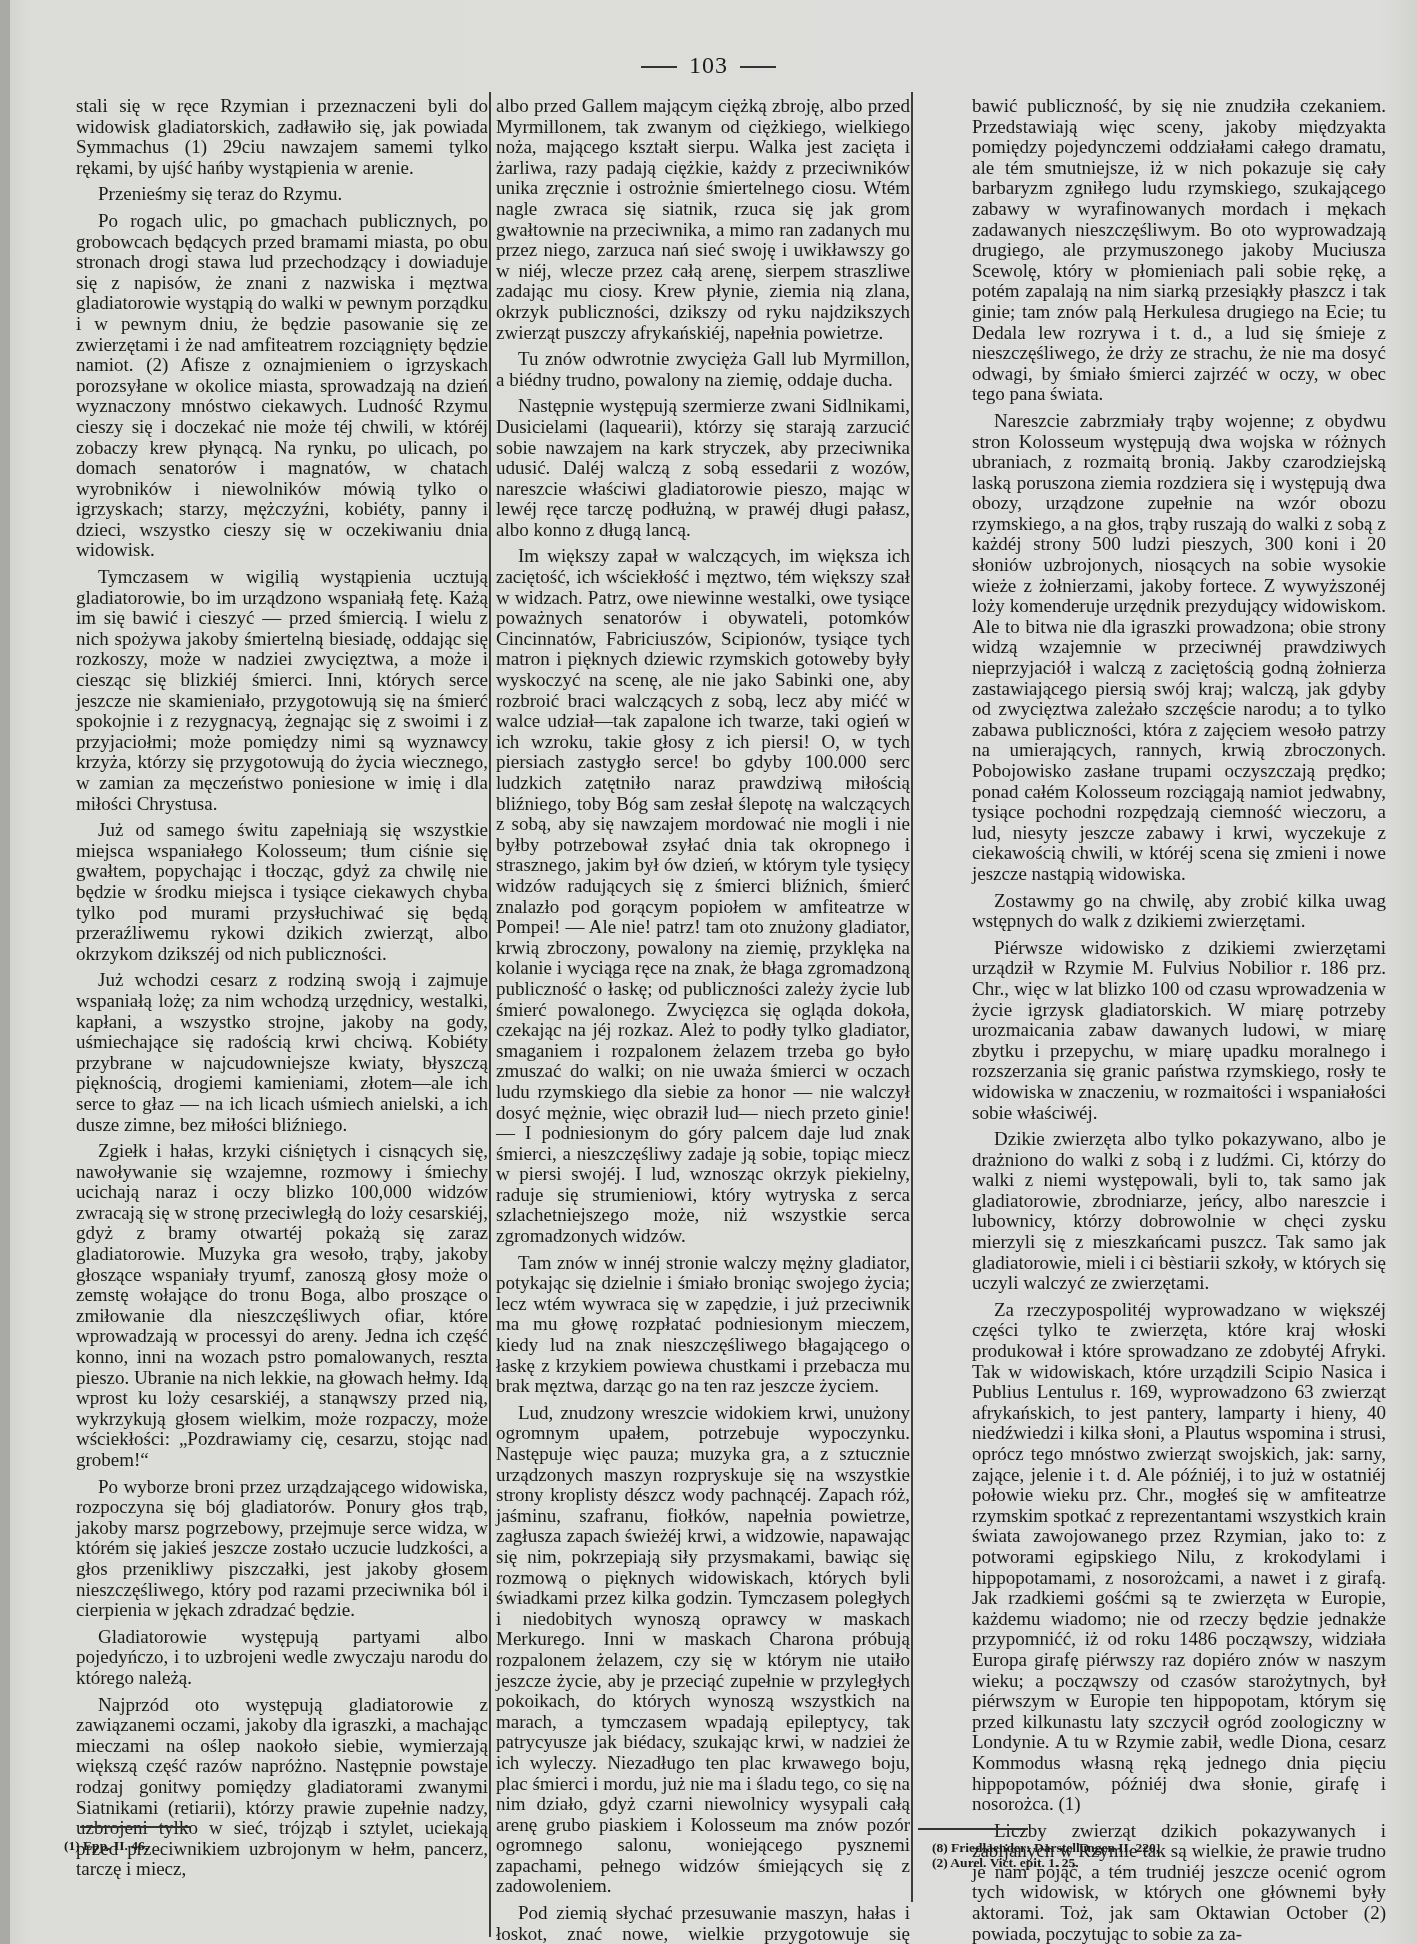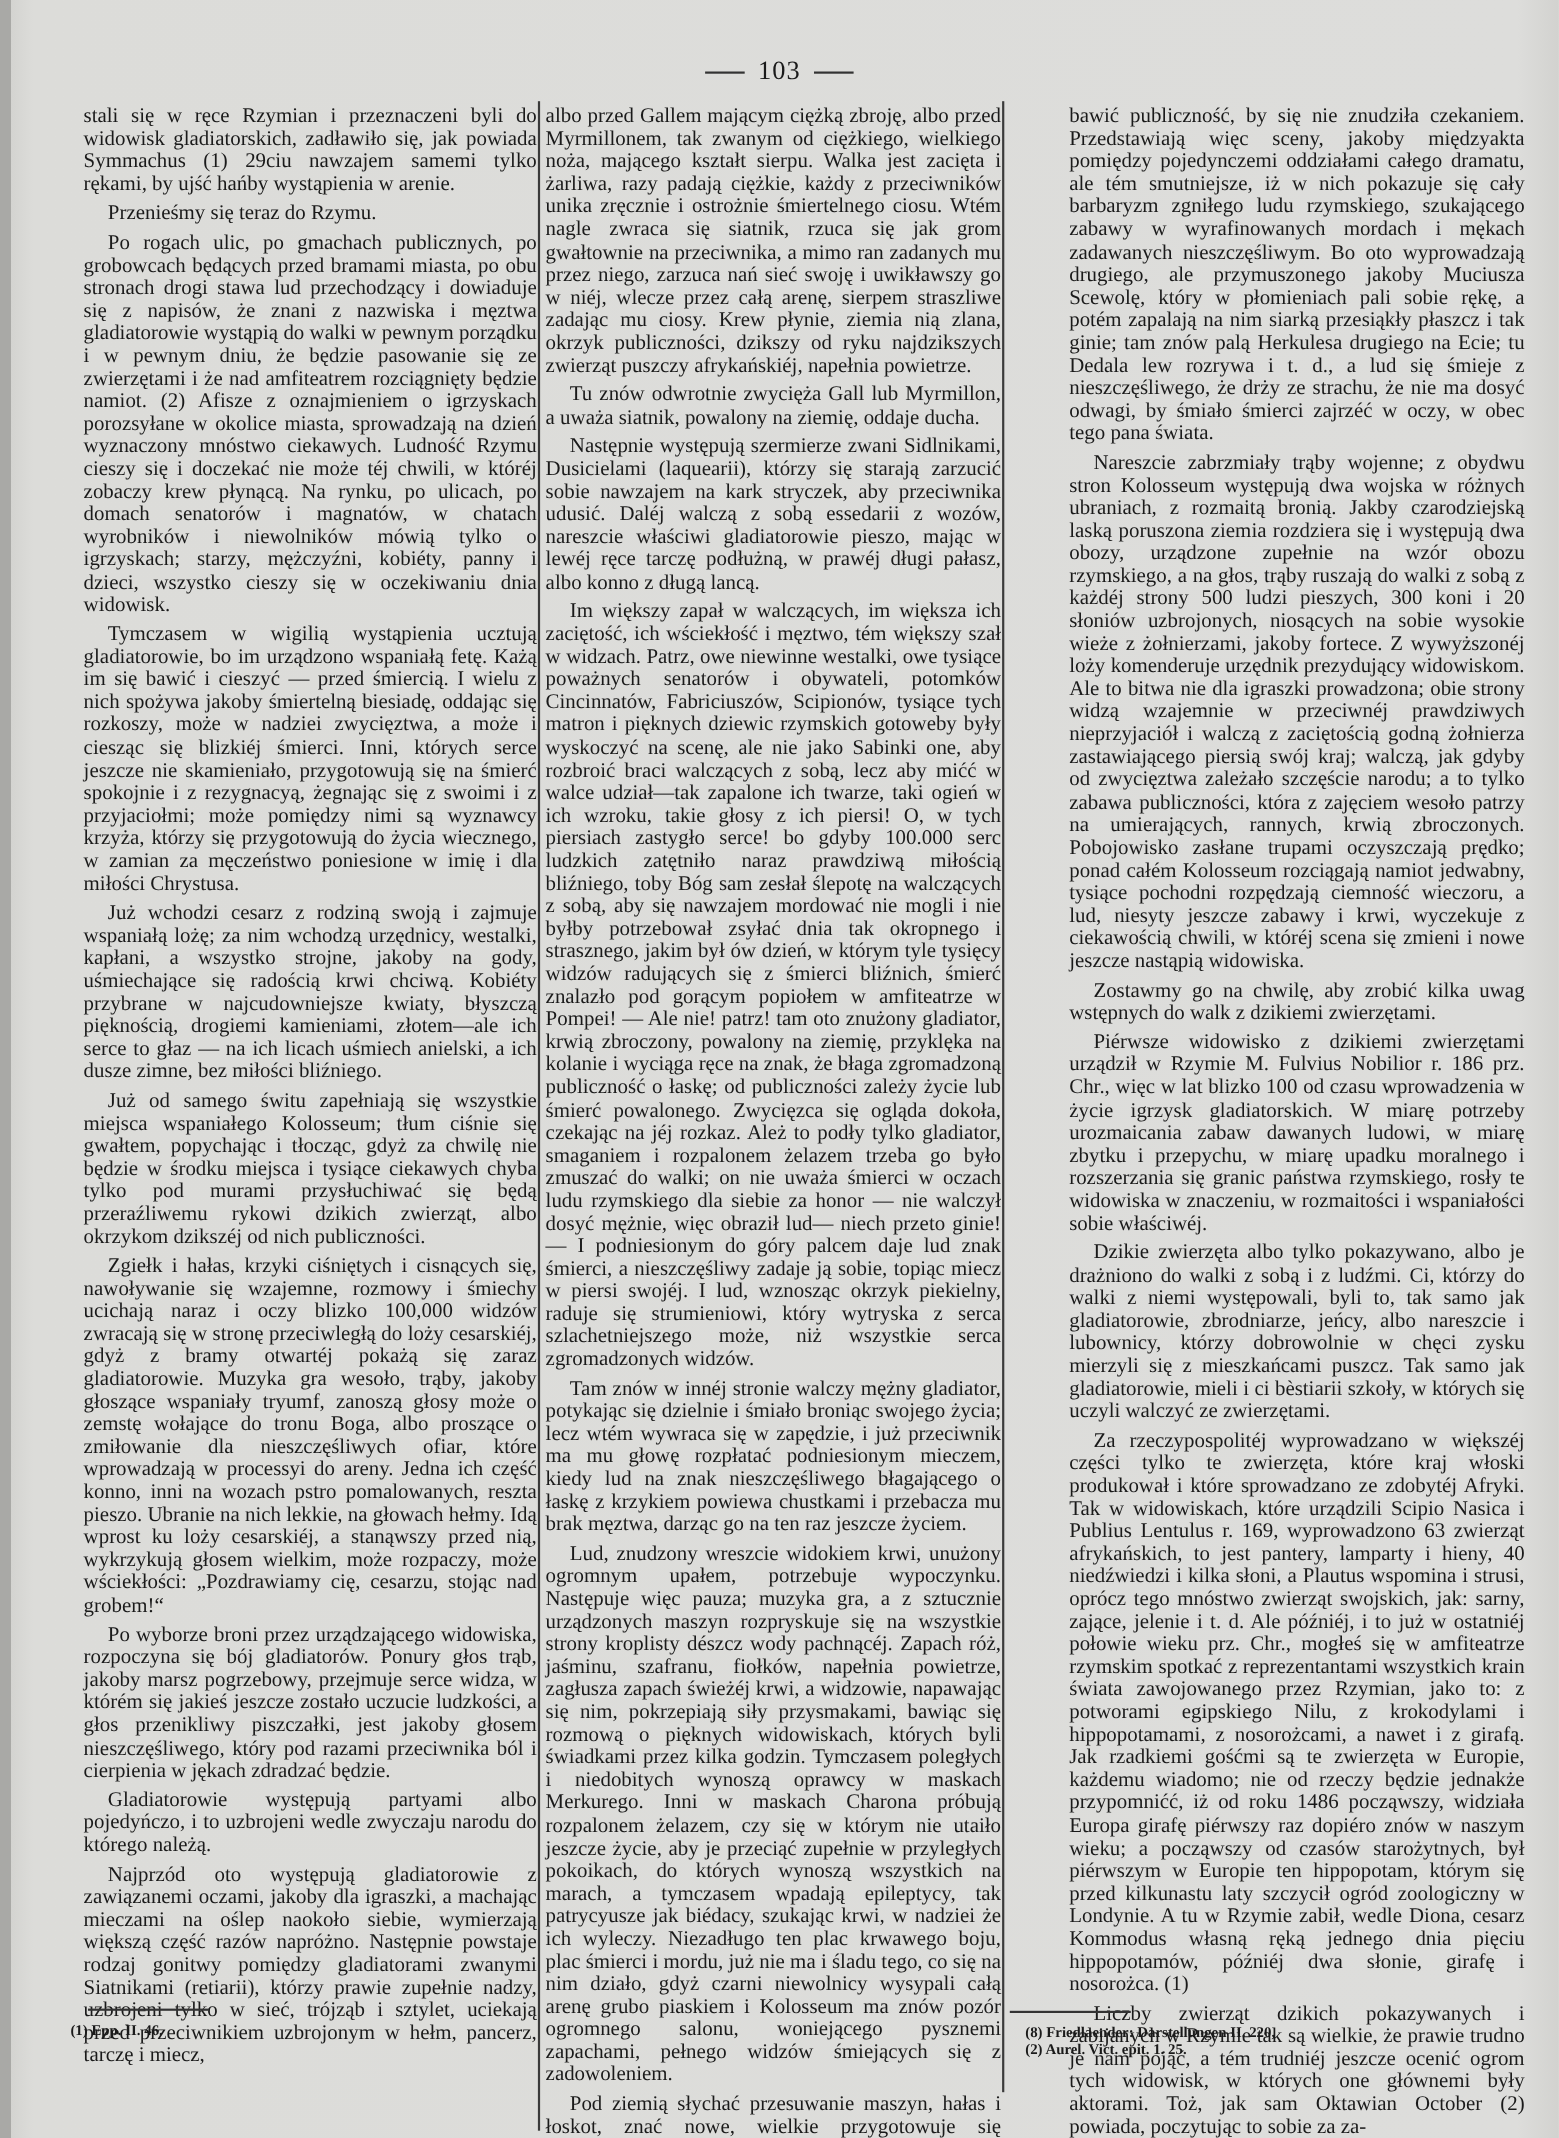--- a/index.html
+++ b/index.html
@@ -48,36 +48,36 @@
   </div>
 
   <div class="rule r1"></div>
   <div class="rule r2"></div>
 
   <div class="col c1">
     <p class="noindent">stali się w ręce Rzymian i przeznaczeni byli do widowisk gladiatorskich, zadławiło się, jak powiada Symmachus (1) 29ciu nawzajem samemi tylko rękami, by ujść hańby wystąpienia w arenie.</p>
     <p>Przenieśmy się teraz do Rzymu.</p>
     <p>Po rogach ulic, po gmachach publicznych, po grobowcach będących przed bramami miasta, po obu stronach drogi stawa lud przechodzący i dowiaduje się z napisów, że znani z nazwiska i męztwa gladiatorowie wystąpią do walki w pewnym porządku i w pewnym dniu, że będzie pasowanie się ze zwierzętami i że nad amfiteatrem rozciągnięty będzie namiot. (2) Afisze z oznajmieniem o igrzyskach porozsyłane w okolice miasta, sprowadzają na dzień wyznaczony mnóstwo ciekawych. Ludność Rzymu cieszy się i doczekać nie może téj chwili, w któréj zobaczy krew płynącą. Na rynku, po ulicach, po domach senatorów i magnatów, w chatach wyrobników i niewolników mówią tylko o igrzyskach; starzy, mężczyźni, kobiéty, panny i dzieci, wszystko cieszy się w oczekiwaniu dnia widowisk.</p>
     <p>Tymczasem w wigilią wystąpienia ucztują gladiatorowie, bo im urządzono wspaniałą fetę. Każą im się bawić i cieszyć — przed śmiercią. I wielu z nich spożywa jakoby śmiertelną biesiadę, oddając się rozkoszy, może w nadziei zwycięztwa, a może i ciesząc się blizkiéj śmierci. Inni, których serce jeszcze nie skamieniało, przygotowują się na śmierć spokojnie i z rezygnacyą, żegnając się z swoimi i z przyjaciołmi; może pomiędzy nimi są wyznawcy krzyża, którzy się przygotowują do życia wiecznego, w zamian za męczeństwo poniesione w imię i dla miłości Chrystusa.</p>
+    <p>Już od samego świtu zapełniają się wszystkie miejsca wspaniałego Kolosseum; tłum ciśnie się gwałtem, popychając i tłocząc, gdyż za chwilę nie będzie w środku miejsca i tysiące ciekawych chyba tylko pod murami przysłuchiwać się będą przeraźliwemu rykowi dzikich zwierząt, albo okrzykom dzikszéj od nich publiczności.</p>
     <p>Już wchodzi cesarz z rodziną swoją i zajmuje wspaniałą lożę; za nim wchodzą urzędnicy, westalki, kapłani, a wszystko strojne, jakoby na gody, uśmiechające się radością krwi chciwą. Kobiéty przybrane w najcudowniejsze kwiaty, błyszczą pięknością, drogiemi kamieniami, złotem—ale ich serce to głaz — na ich licach uśmiech anielski, a ich dusze zimne, bez miłości bliźniego.</p>
-    <p>Już od samego świtu zapełniają się wszystkie miejsca wspaniałego Kolosseum; tłum ciśnie się gwałtem, popychając i tłocząc, gdyż za chwilę nie będzie w środku miejsca i tysiące ciekawych chyba tylko pod murami przysłuchiwać się będą przeraźliwemu rykowi dzikich zwierząt, albo okrzykom dzikszéj od nich publiczności.</p>
     <p>Zgiełk i hałas, krzyki ciśniętych i cisnących się, nawoływanie się wzajemne, rozmowy i śmiechy ucichają naraz i oczy blizko 100,000 widzów zwracają się w stronę przeciwległą do loży cesarskiéj, gdyż z bramy otwartéj pokażą się zaraz gladiatorowie. Muzyka gra wesoło, trąby, jakoby głoszące wspaniały tryumf, zanoszą głosy może o zemstę wołające do tronu Boga, albo proszące o zmiłowanie dla nieszczęśliwych ofiar, które wprowadzają w processyi do areny. Jedna ich część konno, inni na wozach pstro pomalowanych, reszta pieszo. Ubranie na nich lekkie, na głowach hełmy. Idą wprost ku loży cesarskiéj, a stanąwszy przed nią, wykrzykują głosem wielkim, może rozpaczy, może wściekłości: „Pozdrawiamy cię, cesarzu, stojąc nad grobem!“</p>
     <p>Po wyborze broni przez urządzającego widowiska, rozpoczyna się bój gladiatorów. Ponury głos trąb, jakoby marsz pogrzebowy, przejmuje serce widza, w którém się jakieś jeszcze zostało uczucie ludzkości, a głos przenikliwy piszczałki, jest jakoby głosem nieszczęśliwego, który pod razami przeciwnika ból i cierpienia w jękach zdradzać będzie.</p>
     <p>Gladiatorowie występują partyami albo pojedyńczo, i to uzbrojeni wedle zwyczaju narodu do którego należą.</p>
     <p>Najprzód oto występują gladiatorowie z zawiązanemi oczami, jakoby dla igraszki, a machając mieczami na oślep naokoło siebie, wymierzają większą część razów napróżno. Następnie powstaje rodzaj gonitwy pomiędzy gladiatorami zwanymi Siatnikami (retiarii), którzy prawie zupełnie nadzy, uzbrojeni tylko w sieć, trójząb i sztylet, uciekają przed przeciwnikiem uzbrojonym w hełm, pancerz, tarczę i miecz,</p>
   </div>
 
   <div class="fnrule" style="left:80px;top:1826px;width:110px;"></div>
   <div class="fn" style="left:64px;top:1838px;width:400px;">
     <div>(1) Epp. II. 46.</div>
   </div>
 
   <div class="col c2">
     <p class="noindent">albo przed Gallem mającym ciężką zbroję, albo przed Myrmillonem, tak zwanym od ciężkiego, wielkiego noża, mającego kształt sierpu. Walka jest zacięta i żarliwa, razy padają ciężkie, każdy z przeciwników unika zręcznie i ostrożnie śmiertelnego ciosu. Wtém nagle zwraca się siatnik, rzuca się jak grom gwałtownie na przeciwnika, a mimo ran zadanych mu przez niego, zarzuca nań sieć swoję i uwikławszy go w niéj, wlecze przez całą arenę, sierpem straszliwe zadając mu ciosy. Krew płynie, ziemia nią zlana, okrzyk publiczności, dzikszy od ryku najdzikszych zwierząt puszczy afrykańskiéj, napełnia powietrze.</p>
-    <p>Tu znów odwrotnie zwycięża Gall lub Myrmillon, a uważa siatnik, powalony na ziemię, oddaje ducha.</p>
+    <p>Tu znów odwrotnie zwycięża Gall lub Myrmillon, a biédny trudno, powalony na ziemię, oddaje ducha.</p>
     <p>Następnie występują szermierze zwani Sidlnikami, Dusicielami (laquearii), którzy się starają zarzucić sobie nawzajem na kark stryczek, aby przeciwnika udusić. Daléj walczą z sobą essedarii z wozów, nareszcie właściwi gladiatorowie pieszo, mając w lewéj ręce tarczę podłużną, w prawéj długi pałasz, albo konno z długą lancą.</p>
     <p>Im większy zapał w walczących, im większa ich zaciętość, ich wściekłość i męztwo, tém większy szał w widzach. Patrz, owe niewinne westalki, owe tysiące poważnych senatorów i obywateli, potomków Cincinnatów, Fabriciuszów, Scipionów, tysiące tych matron i pięknych dziewic rzymskich gotoweby były wyskoczyć na scenę, ale nie jako Sabinki one, aby rozbroić braci walczących z sobą, lecz aby mićć w walce udział—tak zapalone ich twarze, taki ogień w ich wzroku, takie głosy z ich piersi! O, w tych piersiach zastygło serce! bo gdyby 100.000 serc ludzkich zatętniło naraz prawdziwą miłością bliźniego, toby Bóg sam zesłał ślepotę na walczących z sobą, aby się nawzajem mordować nie mogli i nie byłby potrzebował zsyłać dnia tak okropnego i strasznego, jakim był ów dzień, w którym tyle tysięcy widzów radujących się z śmierci bliźnich, śmierć znalazło pod gorącym popiołem w amfiteatrze w Pompei! — Ale nie! patrz! tam oto znużony gladiator, krwią zbroczony, powalony na ziemię, przyklęka na kolanie i wyciąga ręce na znak, że błaga zgromadzoną publiczność o łaskę; od publiczności zależy życie lub śmierć powalonego. Zwycięzca się ogląda dokoła, czekając na jéj rozkaz. Ależ to podły tylko gladiator, smaganiem i rozpalonem żelazem trzeba go było zmuszać do walki; on nie uważa śmierci w oczach ludu rzymskiego dla siebie za honor — nie walczył dosyć mężnie, więc obraził lud— niech przeto ginie! — I podniesionym do góry palcem daje lud znak śmierci, a nieszczęśliwy zadaje ją sobie, topiąc miecz w piersi swojéj. I lud, wznosząc okrzyk piekielny, raduje się strumieniowi, który wytryska z serca szlachetniejszego może, niż wszystkie serca zgromadzonych widzów.</p>
     <p>Tam znów w innéj stronie walczy mężny gladiator, potykając się dzielnie i śmiało broniąc swojego życia; lecz wtém wywraca się w zapędzie, i już przeciwnik ma mu głowę rozpłatać podniesionym mieczem, kiedy lud na znak nieszczęśliwego błagającego o łaskę z krzykiem powiewa chustkami i przebacza mu brak męztwa, darząc go na ten raz jeszcze życiem.</p>
     <p>Lud, znudzony wreszcie widokiem krwi, unużony ogromnym upałem, potrzebuje wypoczynku. Następuje więc pauza; muzyka gra, a z sztucznie urządzonych maszyn rozpryskuje się na wszystkie strony kroplisty dészcz wody pachnącéj. Zapach róż, jaśminu, szafranu, fiołków, napełnia powietrze, zagłusza zapach świeżéj krwi, a widzowie, napawając się nim, pokrzepiają siły przysmakami, bawiąc się rozmową o pięknych widowiskach, których byli świadkami przez kilka godzin. Tymczasem poległych i niedobitych wynoszą oprawcy w maskach Merkurego. Inni w maskach Charona próbują rozpalonem żelazem, czy się w którym nie utaiło jeszcze życie, aby je przeciąć zupełnie w przyległych pokoikach, do których wynoszą wszystkich na marach, a tymczasem wpadają epileptycy, tak patrycyusze jak biédacy, szukając krwi, w nadziei że ich wyleczy. Niezadługo ten plac krwawego boju, plac śmierci i mordu, już nie ma i śladu tego, co się na nim działo, gdyż czarni niewolnicy wysypali całą arenę grubo piaskiem i Kolosseum ma znów pozór ogromnego salonu, woniejącego pysznemi zapachami, pełnego widzów śmiejących się z zadowoleniem.</p>
     <p>Pod ziemią słychać przesuwanie maszyn, hałas i łoskot, znać nowe, wielkie przygotowuje się widowisko. Nim jednak wszystko gotowém już będzie, potrzeba</p>
   </div>
 
   <div class="col c3">
     <p class="noindent">bawić publiczność, by się nie znudziła czekaniem. Przedstawiają więc sceny, jakoby międzyakta pomiędzy pojedynczemi oddziałami całego dramatu, ale tém smutniejsze, iż w nich pokazuje się cały barbaryzm zgniłego ludu rzymskiego, szukającego zabawy w wyrafinowanych mordach i mękach zadawanych nieszczęśliwym. Bo oto wyprowadzają drugiego, ale przymuszonego jakoby Muciusza Scewolę, który w płomieniach pali sobie rękę, a potém zapalają na nim siarką przesiąkły płaszcz i tak ginie; tam znów palą Herkulesa drugiego na Ecie; tu Dedala lew rozrywa i t. d., a lud się śmieje z nieszczęśliwego, że drży ze strachu, że nie ma dosyć odwagi, by śmiało śmierci zajrzéć w oczy, w obec tego pana świata.</p>
     <p>Nareszcie zabrzmiały trąby wojenne; z obydwu stron Kolosseum występują dwa wojska w różnych ubraniach, z rozmaitą bronią. Jakby czarodziejską laską poruszona ziemia rozdziera się i występują dwa obozy, urządzone zupełnie na wzór obozu rzymskiego, a na głos, trąby ruszają do walki z sobą z każdéj strony 500 ludzi pieszych, 300 koni i 20 słoniów uzbrojonych, niosących na sobie wysokie wieże z żołnierzami, jakoby fortece. Z wywyższonéj loży komenderuje urzędnik prezydujący widowiskom. Ale to bitwa nie dla igraszki prowadzona; obie strony widzą wzajemnie w przeciwnéj prawdziwych nieprzyjaciół i walczą z zaciętością godną żołnierza zastawiającego piersią swój kraj; walczą, jak gdyby od zwycięztwa zależało szczęście narodu; a to tylko zabawa publiczności, która z zajęciem wesoło patrzy na umierających, rannych, krwią zbroczonych. Pobojowisko zasłane trupami oczyszczają prędko; ponad całém Kolosseum rozciągają namiot jedwabny, tysiące pochodni rozpędzają ciemność wieczoru, a lud, niesyty jeszcze zabawy i krwi, wyczekuje z ciekawością chwili, w któréj scena się zmieni i nowe jeszcze nastąpią widowiska.</p>

